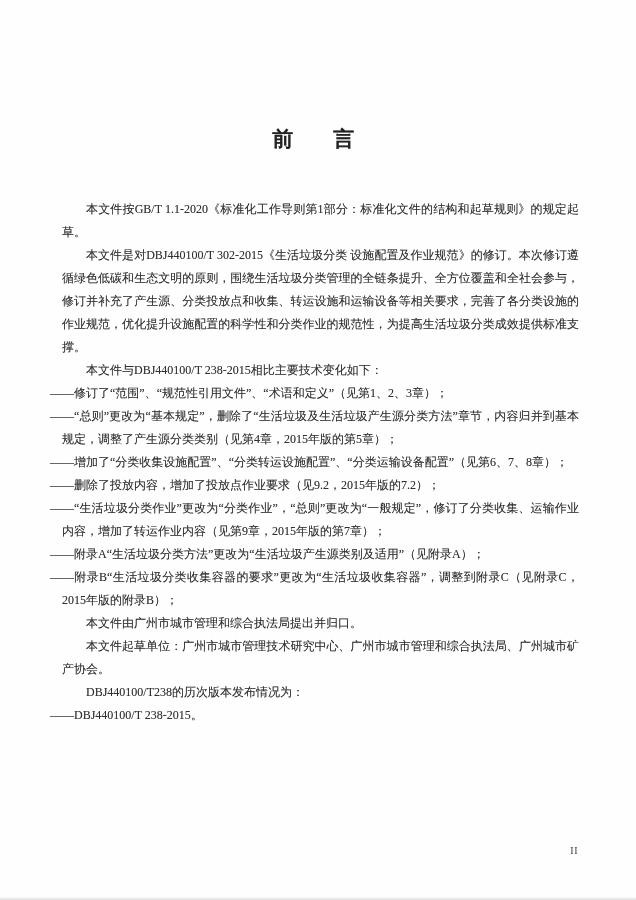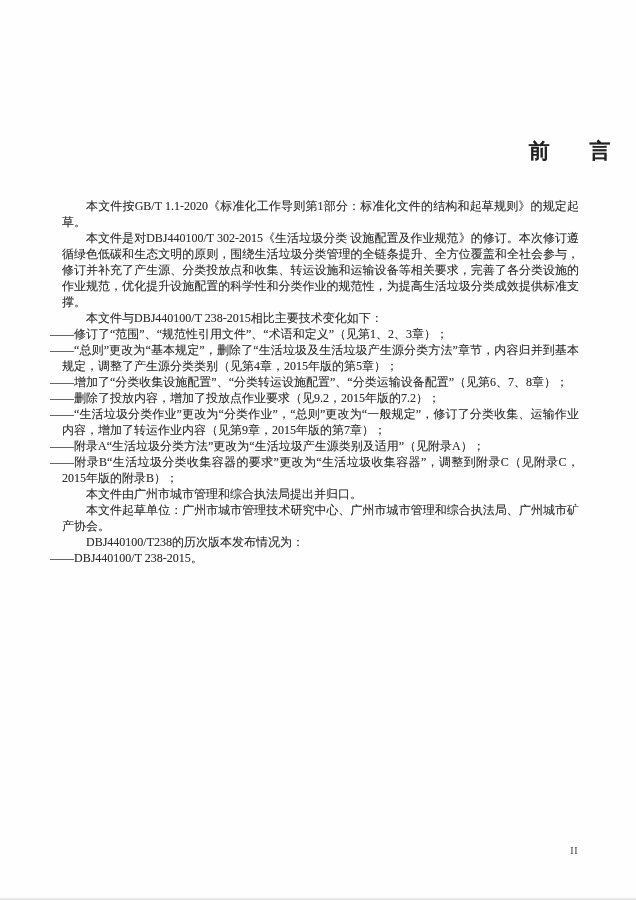--- a/index.html
+++ b/index.html
@@ -11,36 +11,36 @@
     position: relative;
     width: 636px;
     height: 900px;
     margin: 0 auto;
     background: #fefefe;
     overflow: hidden;
     font-family: "Liberation Serif", "DejaVu Serif", serif;
     color: #2f2f2f;
   }
   .title {
-    margin: 16px;
+    margin: 4px;
     padding-top: 121px;
-    text-align: right;
+    text-align: center;
     font-size: 21px;
     font-weight: bold;
     letter-spacing: 0.45em;
     color: #222;
     text-shadow: 0 0 0.5px rgba(0,0,0,0.35);
   }
   .body {
     position: absolute;
     left: 62px;
     top: 198px;
     width: 517px;
     font-size: 12px;
-    line-height: 16px;
+    line-height: 23px;
     text-align: justify;
     text-shadow: 0 0 0.5px rgba(0,0,0,0.30);
   }
   .body p {
     margin: 0;
     padding: 0;
   }
   .para {
     text-indent: 2em;
   }

